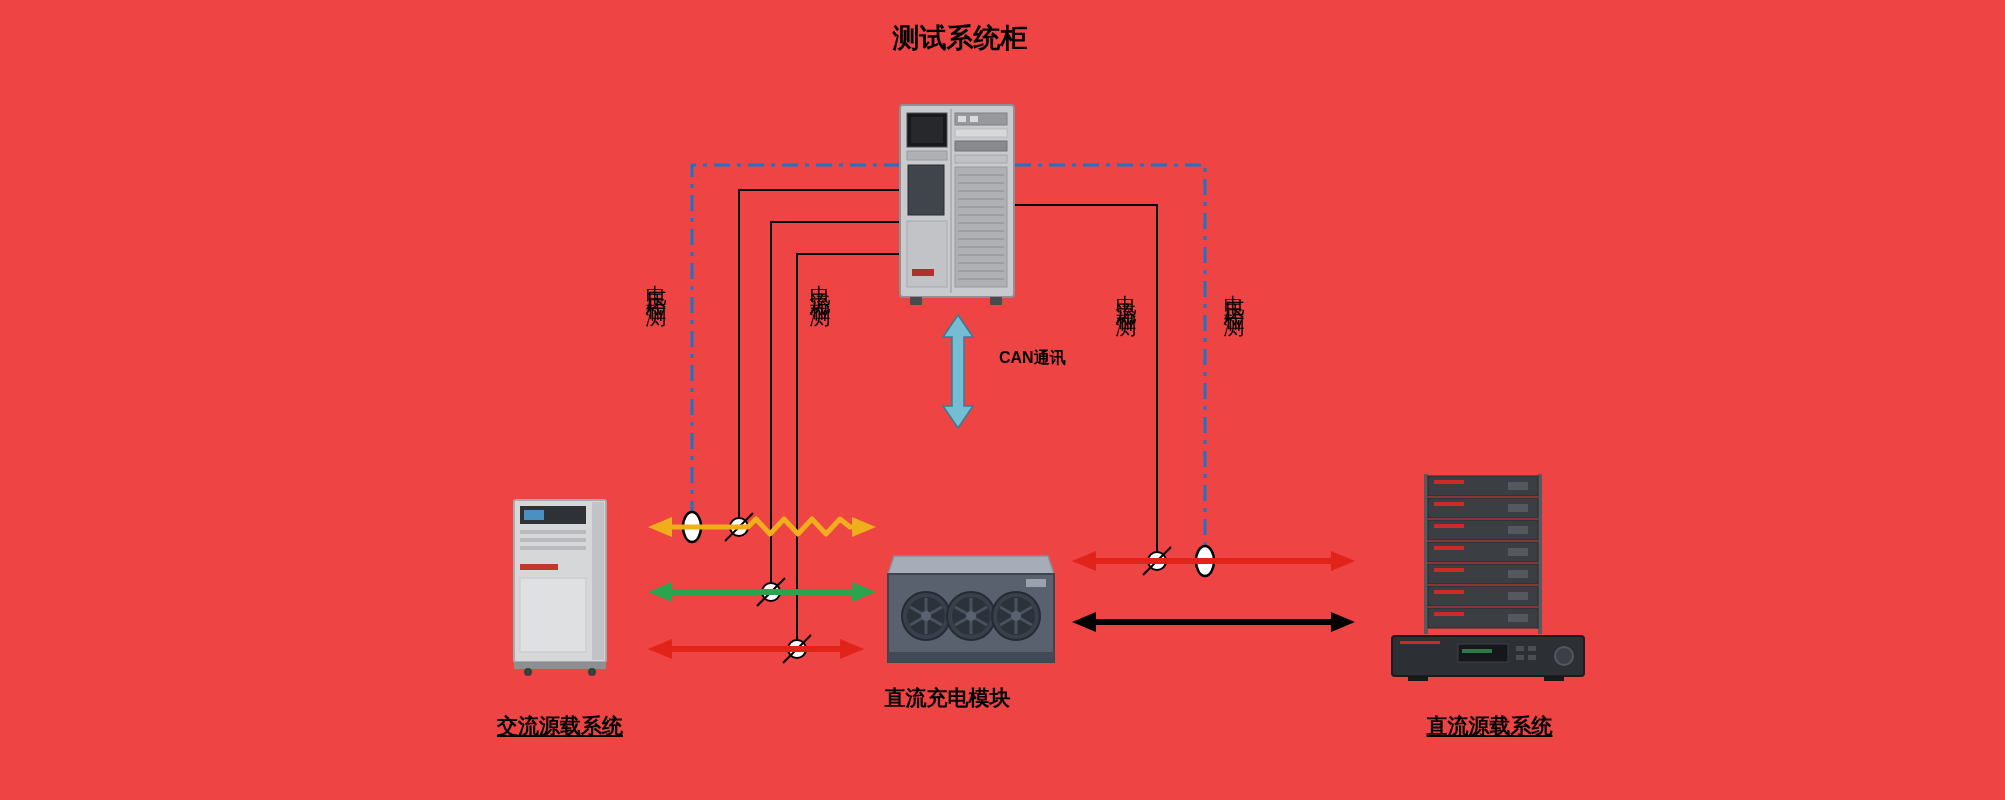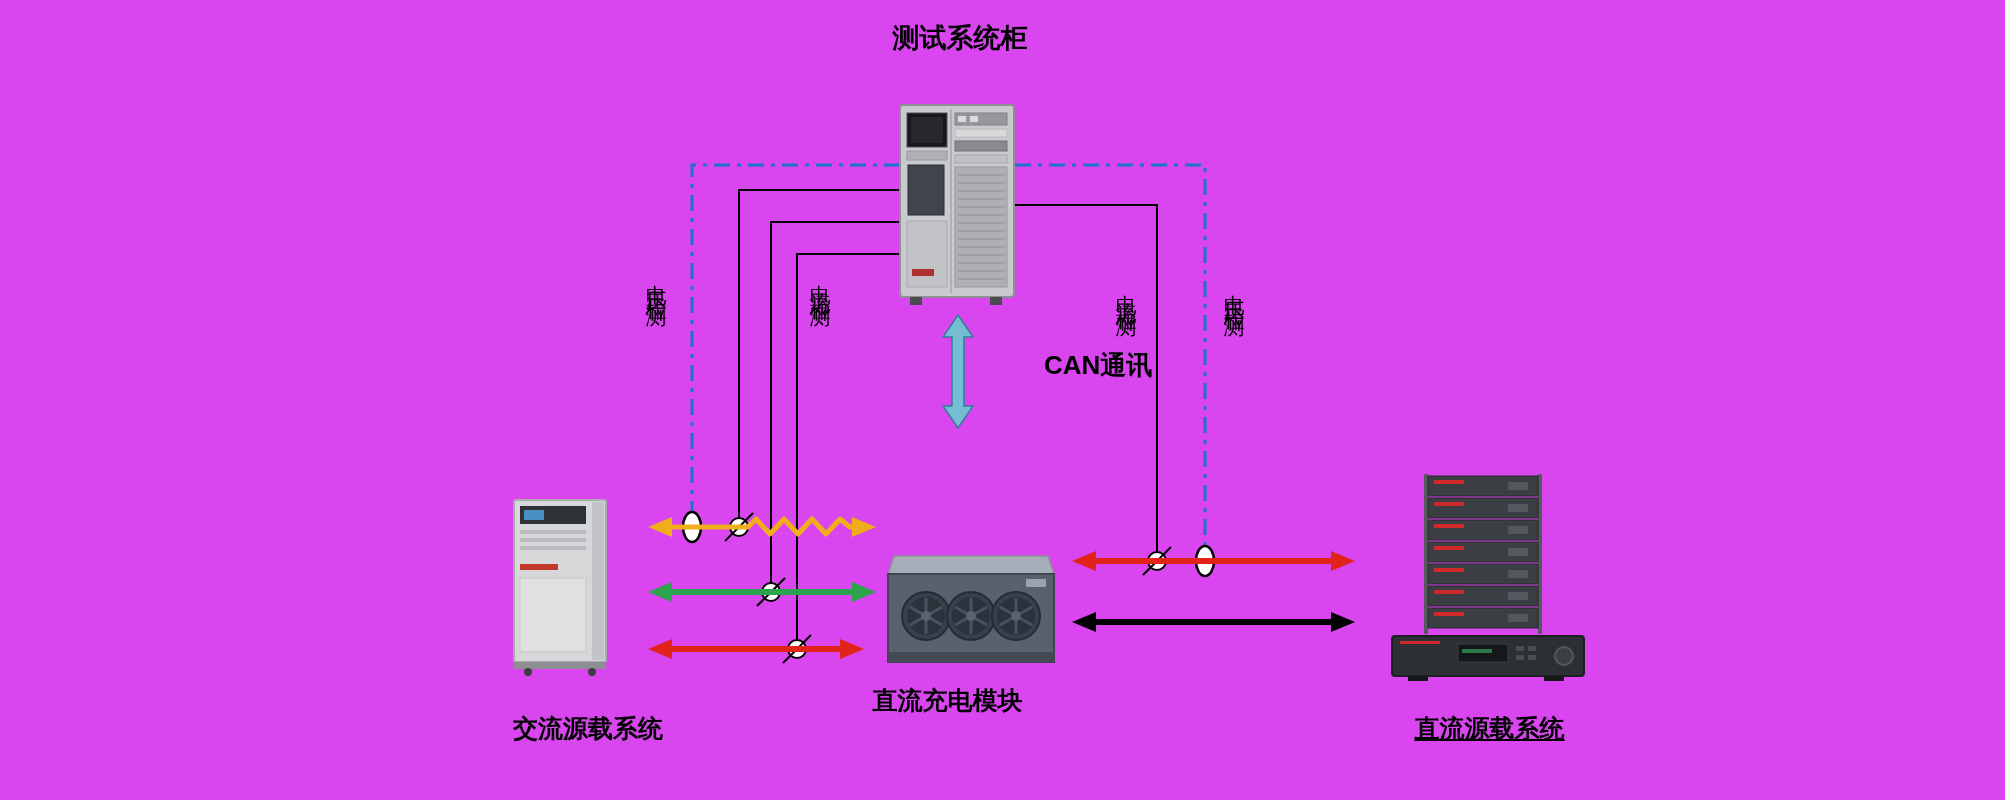--- a/index.html
+++ b/index.html
@@ -1,42 +1,42 @@
 <!DOCTYPE html>
 <html><head>
 <meta charset="utf-8">
 <style>
   html,body{margin:0;padding:0;background:#fff;}
   #canvas{
     position:relative;
     width:2005px;height:800px;
-    background:#d946ef;
+    background:#ef4444;
     overflow:hidden;
     font-family:"Liberation Sans", sans-serif;
   }
   .abs{position:absolute;}
   #wires{position:absolute;left:0;top:0;width:2005px;height:800px;}
   .title-label{
     position:absolute;left:830px;top:20px;width:260px;
     text-align:center;font-size:27px;font-weight:bold;color:#000;
   }
   .eq-label{
-    position:absolute;text-align:center;font-size:25px;font-weight:bold;color:#000;
+    position:absolute;text-align:center;font-size:21px;font-weight:bold;color:#000;
   }
   .vlabel{
     position:absolute;
     writing-mode:vertical-rl;
     text-orientation:upright;
     font-size:21px;
     letter-spacing:7px;
     color:#000;
   }
   .can-label{
-    position:absolute;left:1044px;top:348px;
-    font-size:26px;font-weight:600;color:#000;text-align:right;
+    position:absolute;left:999px;top:348px;
+    font-size:16px;font-weight:600;color:#000;text-align:right;
   }
 </style>
 </head>
 <body>
 
 <div id="canvas">
 
   <svg id="wires" viewBox="0 0 2005 800">
 
     <g>
@@ -237,17 +237,17 @@
 
   <div class="title-label">测试系统柜</div>
 
   <div class="can-label">CAN通讯</div>
 
   <div class="vlabel" style="left:642px;top:268px;">电压检测</div>
   <div class="vlabel" style="left:806px;top:268px;">电流检测</div>
   <div class="vlabel" style="left:1112px;top:278px;">电流检测</div>
   <div class="vlabel" style="left:1220px;top:278px;">电压检测</div>
 
-  <div class="eq-label" style="left:498px;top:712px;width:180px;">交流源载系统</div>
+  <div class="eq-label" style="left:470px;top:712px;width:180px;text-decoration:underline;">交流源载系统</div>
   <div class="eq-label" style="left:855px;top:684px;width:185px;">直流充电模块</div>
   <div class="eq-label" style="left:1392px;top:712px;width:195px;text-decoration:underline;">直流源载系统</div>
 
 </div>
 
 </body></html>

